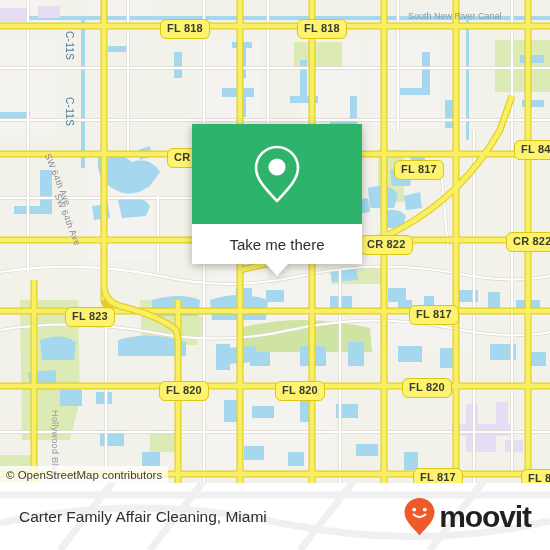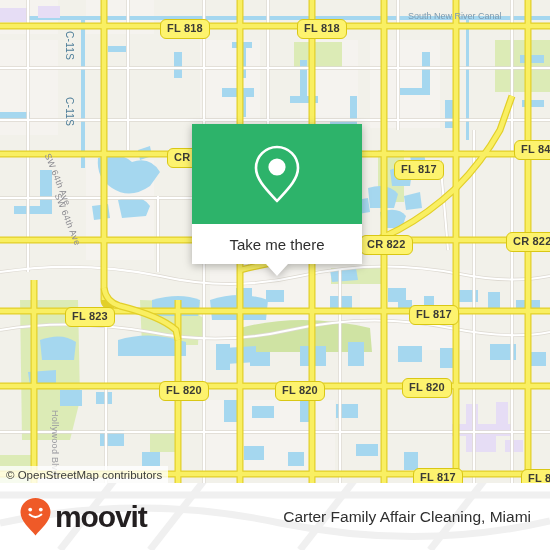--- a/index.html
+++ b/index.html
@@ -417,26 +417,26 @@
       <g stroke="#f0f0f0" stroke-width="7" fill="none">
         <path d="M60,67 L120,-10"></path>
         <path d="M150,67 L210,-10"></path>
         <path d="M300,67 L360,-10"></path>
         <path d="M430,67 L490,-10"></path>
         <path d="M0,40 Q140,10 280,40 Q420,68 550,38"></path>
         <path d="M0,12 H550"></path>
       </g>
     </svg>
     <div id="footer-inner">
+      <div id="footer-title">Carter Family Affair Cleaning, Miami</div>
       <div id="brand">
         <svg width="33" height="40" viewBox="0 0 33 40">
           <path d="M16.5 1 C8 1 1.5 7.4 1.5 15.3 C1.5 24.5 11 31.5 16.5 38.5 C22 31.5 31.5 24.5 31.5 15.3 C31.5 7.4 25 1 16.5 1 Z" fill="#ef5a28"></path>
           <circle cx="11.2" cy="12.6" r="1.9" fill="#ffffff"></circle>
           <circle cx="21.8" cy="12.6" r="1.9" fill="#ffffff"></circle>
           <path d="M10.6 17.6 Q16.5 22.6 22.4 17.6" fill="none" stroke="#ffffff" stroke-width="2" stroke-linecap="round"></path>
         </svg>
         <span id="brand-text">moovit</span>
       </div>
-      <div id="footer-title">Carter Family Affair Cleaning, Miami</div>
     </div>
   </div>
 
 </div>
 
 </body></html>

